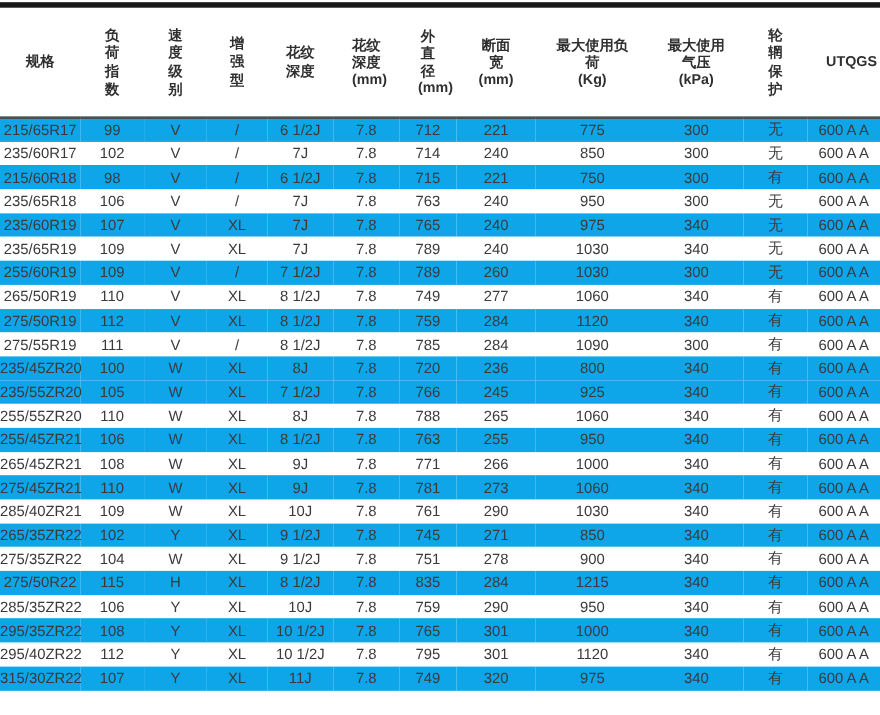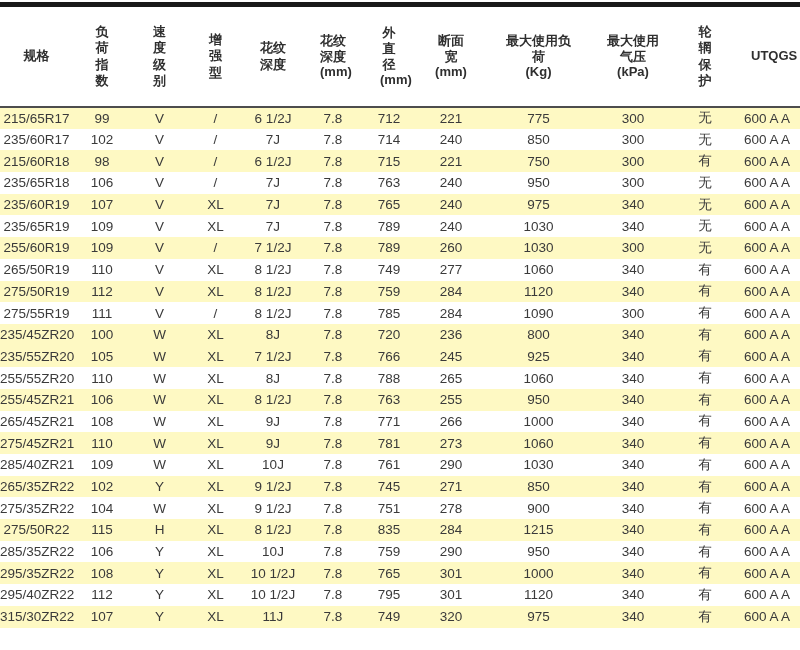--- a/index.html
+++ b/index.html
@@ -39,21 +39,21 @@
     display: block;
     font-size: 13px;
     font-weight: bold;
     line-height: 1.15;
   }
   thead th .unit:empty { display: none; }
   tbody tr {
     height: 21.7px;
   }
   tbody tr.striped {
-    background: #fef9c3;
+    background: #0ea5e9;
     margin-left: 46px;
   }
   tbody td {
     padding: 0;
     text-align: center;
     vertical-align: middle;
     font-size: 13.5px;
     color: #3a3a3a;
     white-space: nowrap;
   }

